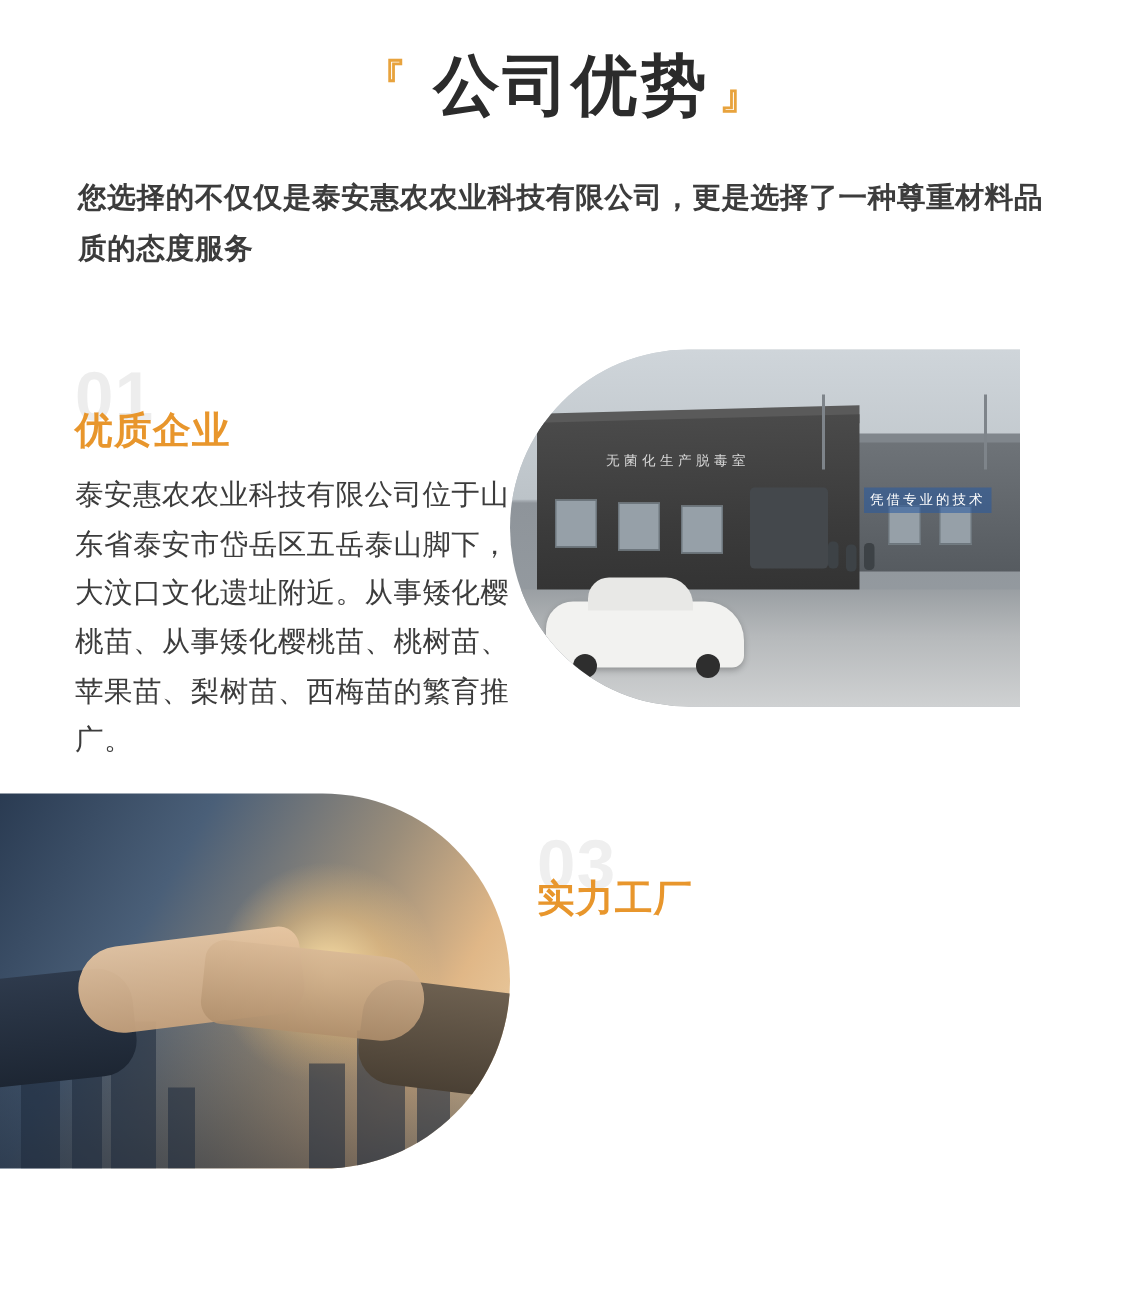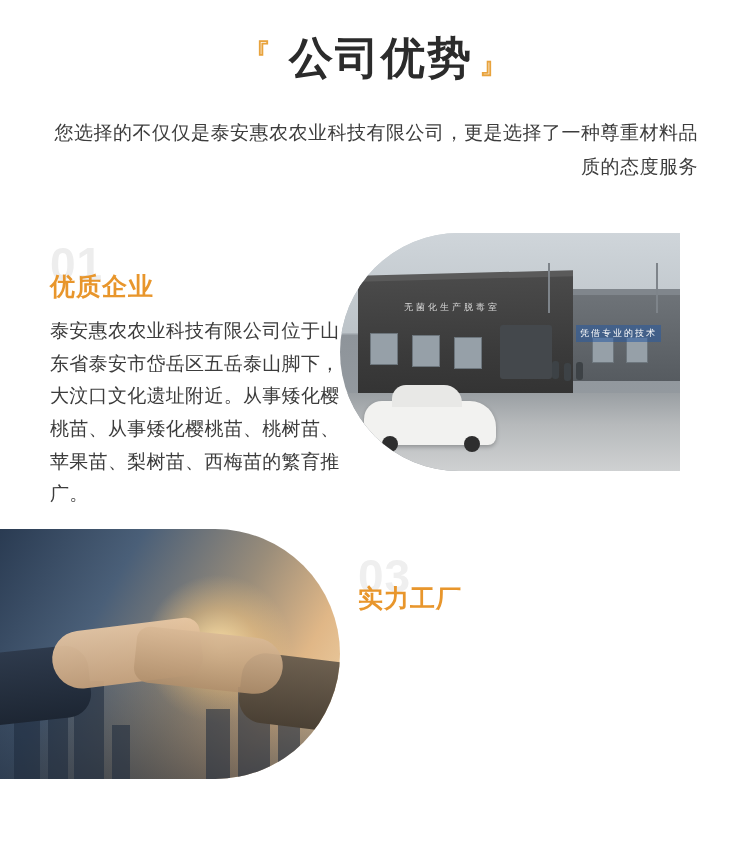--- a/index.html
+++ b/index.html
@@ -44,21 +44,22 @@
     line-height: 1.1;
     margin-left: 12px;
   }
 
   .intro {
     margin: 34px 52px 0 52px;
     font-size: 19px;
     line-height: 1.75;
     color: #3c3c3c;
     letter-spacing: 0.5px;
-    text-align: right;
+    text-align: left;
+    font-weight: bold;
   }
 
   
   .section {
     position: relative;
     margin-top: 40px;
   }
   .sec1 {
     display: flex;
     align-items: flex-start;

